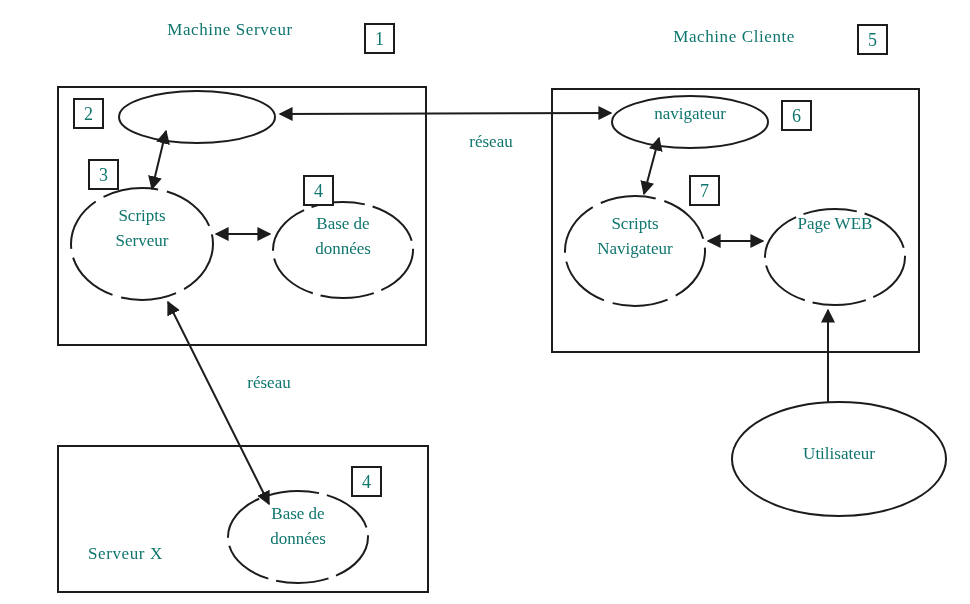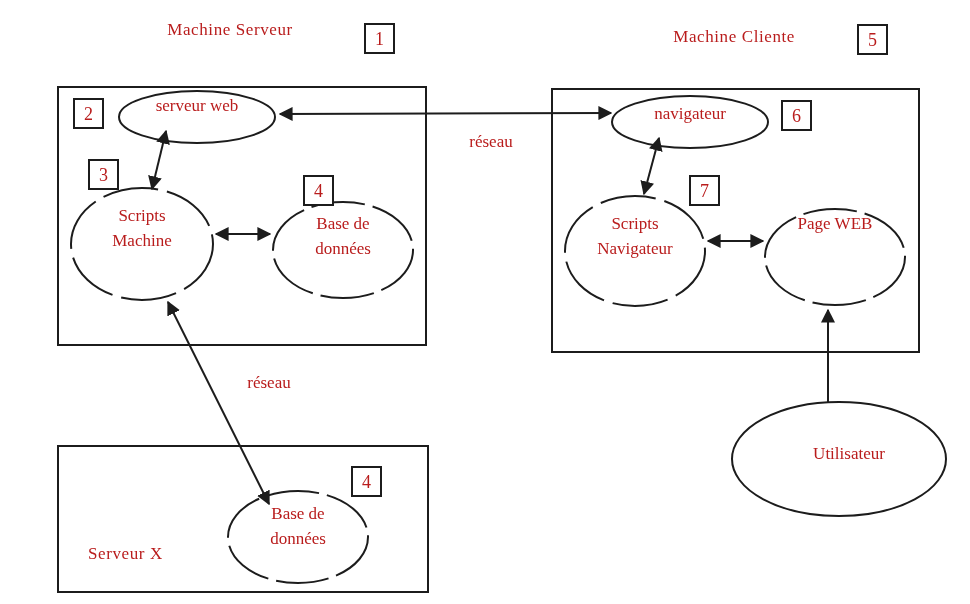--- a/index.html
+++ b/index.html
@@ -1,18 +1,18 @@
 <!DOCTYPE html>
 <html><head>
 <meta charset="utf-8">
 <style>
   html,body { margin:0; padding:0; background:#ffffff; }
   .stage {
     position:relative; width:970px; height:604px; background:#ffffff;
-    font-family:"Liberation Serif", serif; color:#b91c1c; overflow:hidden;
+    font-family:"Liberation Serif", serif; color:#0f766e; overflow:hidden;
   }
   svg.shapes { position:absolute; left:0; top:0; width:970px; height:604px; }
   .label { position:absolute; font-size:17px; line-height:20px; white-space:nowrap; }
   .label.center { text-align:center; }
   .title { font-size:17px; letter-spacing:0.6px; }
   .two-line { line-height:25px; white-space:normal; }
   .badge {
     position:absolute; width:27px; height:27px; border:2px solid #1c1c1c;
     background:#ffffff; display:flex; align-items:center; justify-content:center;
     font-size:18px; line-height:1;
@@ -52,28 +52,27 @@
     <line x1="828" y1="402" x2="828" y2="310" stroke="#1c1c1c" stroke-width="2" marker-end="url(#arrow)"></line>
   </svg>
 
   <div class="label title center" style="left:150px; top:20px; width:160px;">Machine Serveur</div>
   <div class="label title center" style="left:645px; top:27px; width:150px;text-align:right;">Machine Cliente</div>
   <div class="label title" style="left:88px; top:544px;">Serveur X</div>
 
   <div class="label center" style="left:456px; top:132px; width:70px;">réseau</div>
   <div class="label center" style="left:234px; top:373px; width:70px;">réseau</div>
 
-  <div class="label center" style="left:119px; top:96px; width:156px;">serveur web</div>
   <div class="label center" style="left:612px; top:104px; width:156px;">navigateur</div>
   <div class="label center" style="left:765px; top:214px; width:140px;">Page WEB</div>
-  <div class="label center" style="left:732px; top:444px; width:214px;margin-left:10px;">Utilisateur</div>
+  <div class="label center" style="left:732px; top:444px; width:214px;">Utilisateur</div>
 
   <div class="label center two-line" style="left:71px; top:203px; width:142px;">
     <div>Scripts</div>
-    <div>Machine</div>
+    <div>Serveur</div>
   </div>
   <div class="label center two-line" style="left:273px; top:211px; width:140px;">
     <div>Base de</div>
     <div>données</div>
   </div>
   <div class="label center two-line" style="left:564px; top:211px; width:142px;">
     <div>Scripts</div>
     <div>Navigateur</div>
   </div>
   <div class="label center two-line" style="left:228px; top:501px; width:140px;">

